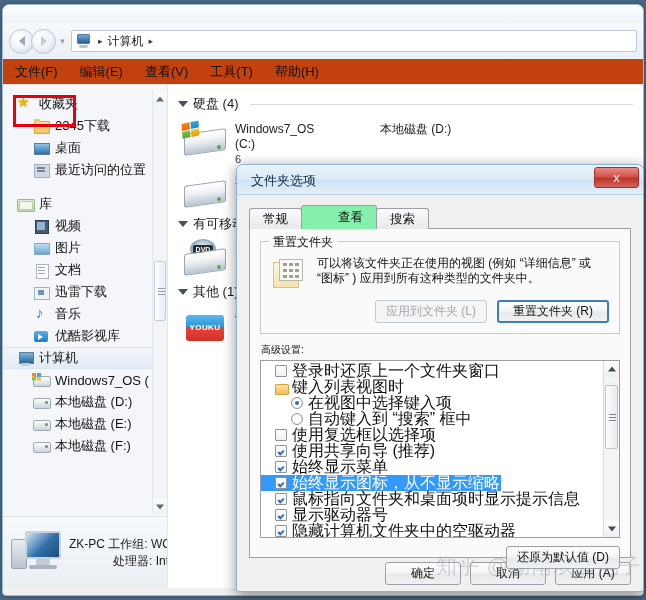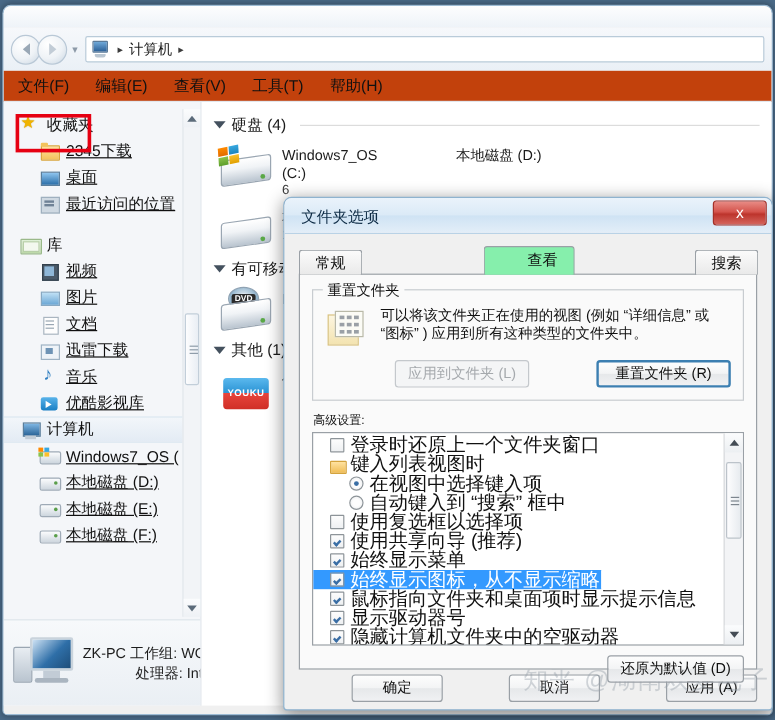--- a/index.html
+++ b/index.html
@@ -101,21 +101,21 @@
   #sidebar {
     width: 165px; background: #f4f6f9;
     border-right: 1px solid #dfe5ec;
     position: relative; overflow: hidden;
   }
   #navpane { padding: 8px 0 0 0; }
   .navitem {
     height: 22px; display: flex; align-items: center;
     font-size: 13px; color: #111; padding-left: 14px; white-space: nowrap;
   }
-  .navitem.lvl2 { padding-left: 30px; text-decoration: underline; }
+  .navitem.lvl2 { padding-left: 30px; }
   .navitem.sel {
     background: linear-gradient(#f2f6fa,#e3ebf4);
     border-top: 1px solid #dbe6f0; border-bottom: 1px solid #dbe6f0;
   }
   .navgap { height: 12px; }
   .ico { width: 17px; height: 15px; flex: none; margin-right: 5px; position: relative; }
 
   .ico.star::before {
     content: "★"; position: absolute; left: 0; top: -3px;
     font-size: 14px; color: #f0b400; text-shadow: 0 0 1px #c08b00;
@@ -369,21 +369,21 @@
   #closebtn {
     position: absolute; right: 4px; top: 2px; width: 45px; height: 21px;
     background: linear-gradient(#e88b85 0%,#d4534c 45%,#bd342c 55%,#d4645c 100%);
     border: 1px solid #a33028; border-radius: 3px;
     color: #fff; font-size: 13px; text-align: center; line-height: 19px;
     font-family: "Liberation Sans", sans-serif;
   }
   #dlgbody { padding: 10px 12px 0 12px; position: relative; height: 398px; }
 
   
-  #tabs { display: flex; align-items: flex-end; height: 24px; position: relative; z-index: 2; justify-content: space-between; }
+  #tabs { display: flex; align-items: flex-end; height: 24px; position: relative; z-index: 2; }
   .tab {
     height: 21px; padding: 0 13px; font-size: 12.5px; color: #111;
     background: linear-gradient(#fbfbfb,#e9e9e9);
     border: 1px solid #9aa0a6; border-bottom: none;
     border-radius: 3px 3px 0 0; line-height: 20px; margin-right: -1px;
   }
   .tab.active {
     height: 24px; line-height: 23px;
     background: #86efac; border-color: #9aa0a6;
     position: relative; z-index: 3; padding-left: 36px;
@@ -422,21 +422,21 @@
       linear-gradient(#9aa0a6,#9aa0a6) 0 12px/4px 3px no-repeat,
       linear-gradient(#9aa0a6,#9aa0a6) 6px 12px/4px 3px no-repeat,
       linear-gradient(#9aa0a6,#9aa0a6) 12px 12px/4px 3px no-repeat;
   }
   #fvtext { font-size: 12px; color: #111; line-height: 15px; padding-top: 2px; }
   #fvbtns { display: flex; justify-content: flex-end; gap: 10px; margin-top: 8px; }
   .btn {
     height: 23px; min-width: 112px; padding: 0 10px;
     font-size: 12px; line-height: 21px; text-align: center;
     background: linear-gradient(#fdfdfd 0%,#f3f4f5 48%,#e6e8ea 52%,#f0f1f3 100%);
-    border: 1px solid #9aa0a6; border-radius: 3px; color: #111; margin-left: 46px;
+    border: 1px solid #9aa0a6; border-radius: 3px; color: #111;
   }
   .btn.disabled { color: #a5a9ad; border-color: #c4c8cc; background: #f4f5f6; }
   .btn.default { border: 2px solid #3c7fb1; line-height: 19px; }
 
   
   #advlbl { font-size: 10px; color: #111; margin: 9px 0 3px 1px; }
   #advbox {
     border: 1px solid #9aa0a6; background: #fff;
     height: 178px; position: relative; overflow: hidden;
   }

